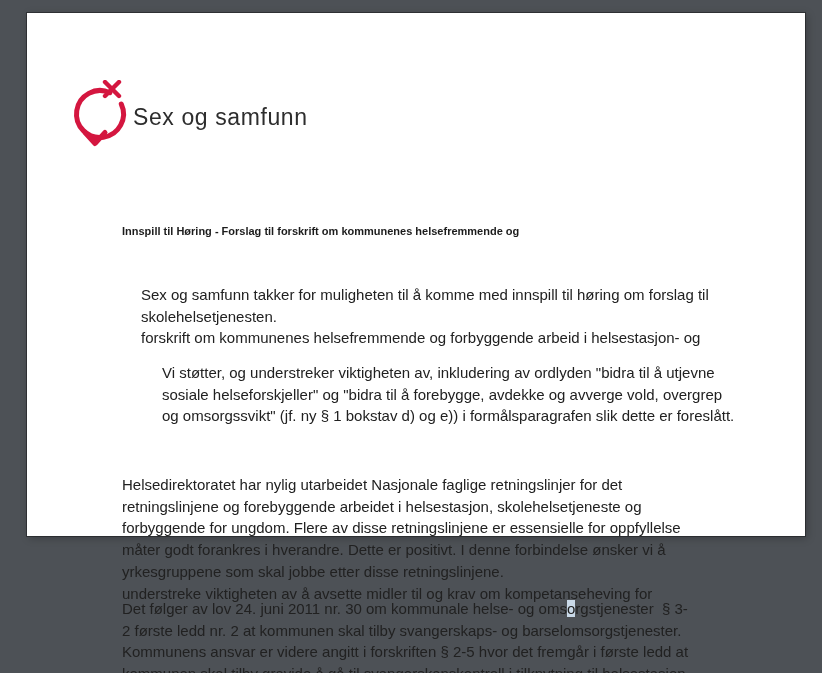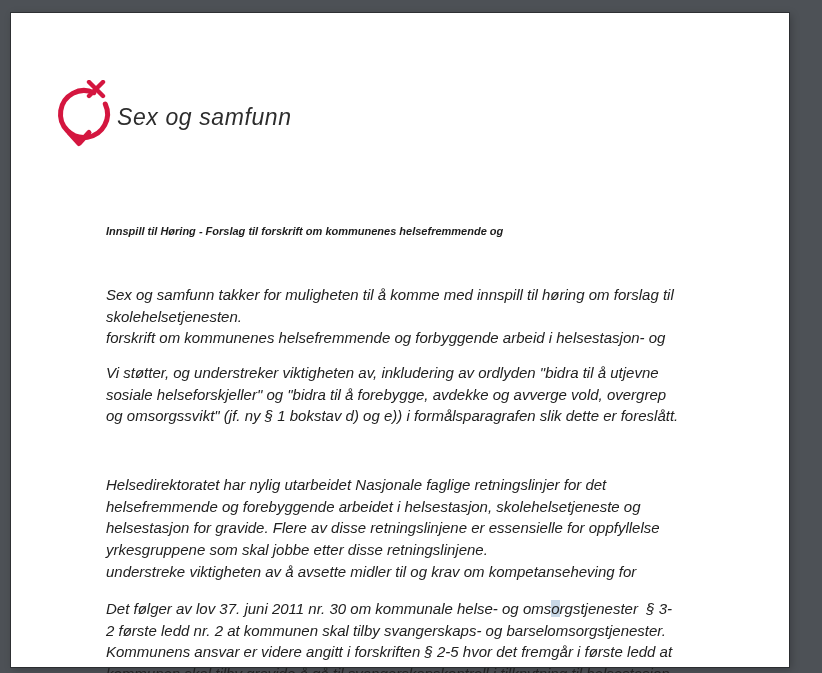--- a/index.html
+++ b/index.html
@@ -9,27 +9,26 @@
   body {
     width: 822px;
     height: 673px;
     background: #4d5156;
     overflow: hidden;
     position: relative;
     font-family: "Liberation Sans", sans-serif;
   }
   .page {
     position: absolute;
-    left: 11px;
+    left: 27px;
     top: 13px;
     width: 778px;
-    height: 654px;
+    height: 523px;
     background: #ffffff;
     box-shadow: 0 0 0 1px rgba(25,28,30,0.55), 2px 2px 8px rgba(0,0,0,0.25);
-    font-style: italic;
   }
   .logo-row {
     position: absolute;
     left: 45px;
     top: 67px;
     display: flex;
     align-items: center;
   }
   .logo-symbol {
     width: 58px;
@@ -59,22 +58,22 @@
     position: absolute;
     left: 95px;
     width: 632px;
     font-size: 15px;
     line-height: 21.7px;
     color: #212121;
   }
   .para .line {
     white-space: pre-wrap;
   }
-  .p1 { top: 271px; }
-  .p2 { top: 349px; }
+  .p1 { top: 271px; margin-left: 19px; }
+  .p2 { top: 349px; margin-left: 40px; }
   .p3 { top: 425px; margin-top: 36px; }
   .p4 { top: 585px; }
   .hl {
     background: #c9d9e8;
   }
 </style>
 </head>
 <body>
 
 <div class="page">
@@ -104,26 +103,27 @@
   </div>
 
   <div class="para p2">
     <div class="line">Vi støtter, og understreker viktigheten av, inkludering av ordlyden "bidra til å utjevne</div>
     <div class="line">sosiale helseforskjeller" og "bidra til å forebygge, avdekke og avverge vold, overgrep</div>
     <div class="line">og omsorgssvikt" (jf. ny § 1 bokstav d) og e)) i formålsparagrafen slik dette er foreslått.</div>
   </div>
 
   <div class="para p3">
     <div class="line">Helsedirektoratet har nylig utarbeidet Nasjonale faglige retningslinjer for det</div>
-    <div class="line">helsefremmende og forebyggende arbeidet i helsestasjon, skolehelsetjeneste og</div>
-    <div class="line">helsestasjon for gravide. Flere av disse retningslinjene er essensielle for oppfyllelse</div>
+    <div class="line">retningslinjene og forebyggende arbeidet i helsestasjon, skolehelsetjeneste og</div>
+    <div class="line">forbyggende for ungdom. Flere av disse retningslinjene er essensielle for oppfyllelse</div>
+    <div class="line">måter godt forankres i hverandre. Dette er positivt. I denne forbindelse ønsker vi å</div>
     <div class="line">yrkesgruppene som skal jobbe etter disse retningslinjene.</div>
     <div class="line">understreke viktigheten av å avsette midler til og krav om kompetanseheving for</div>
   </div>
 
   <div class="para p4">
-    <div class="line"><span>Det følger av lov 37. juni 2011 nr. 30 om kommunale helse- og oms</span><span class="hl">o</span><span>rgstjenester  § 3-</span></div>
+    <div class="line"><span>Det følger av lov 24. juni 2011 nr. 30 om kommunale helse- og oms</span><span class="hl">o</span><span>rgstjenester  § 3-</span></div>
     <div class="line">2 første ledd nr. 2 at kommunen skal tilby svangerskaps- og barselomsorgstjenester.</div>
     <div class="line">Kommunens ansvar er videre angitt i forskriften § 2-5 hvor det fremgår i første ledd at</div>
     <div class="line">kommunen skal tilby gravide å gå til svangerskapskontroll i tilknytning til helsestasjon</div>
   </div>
 
 </div>
 
 </body></html>

